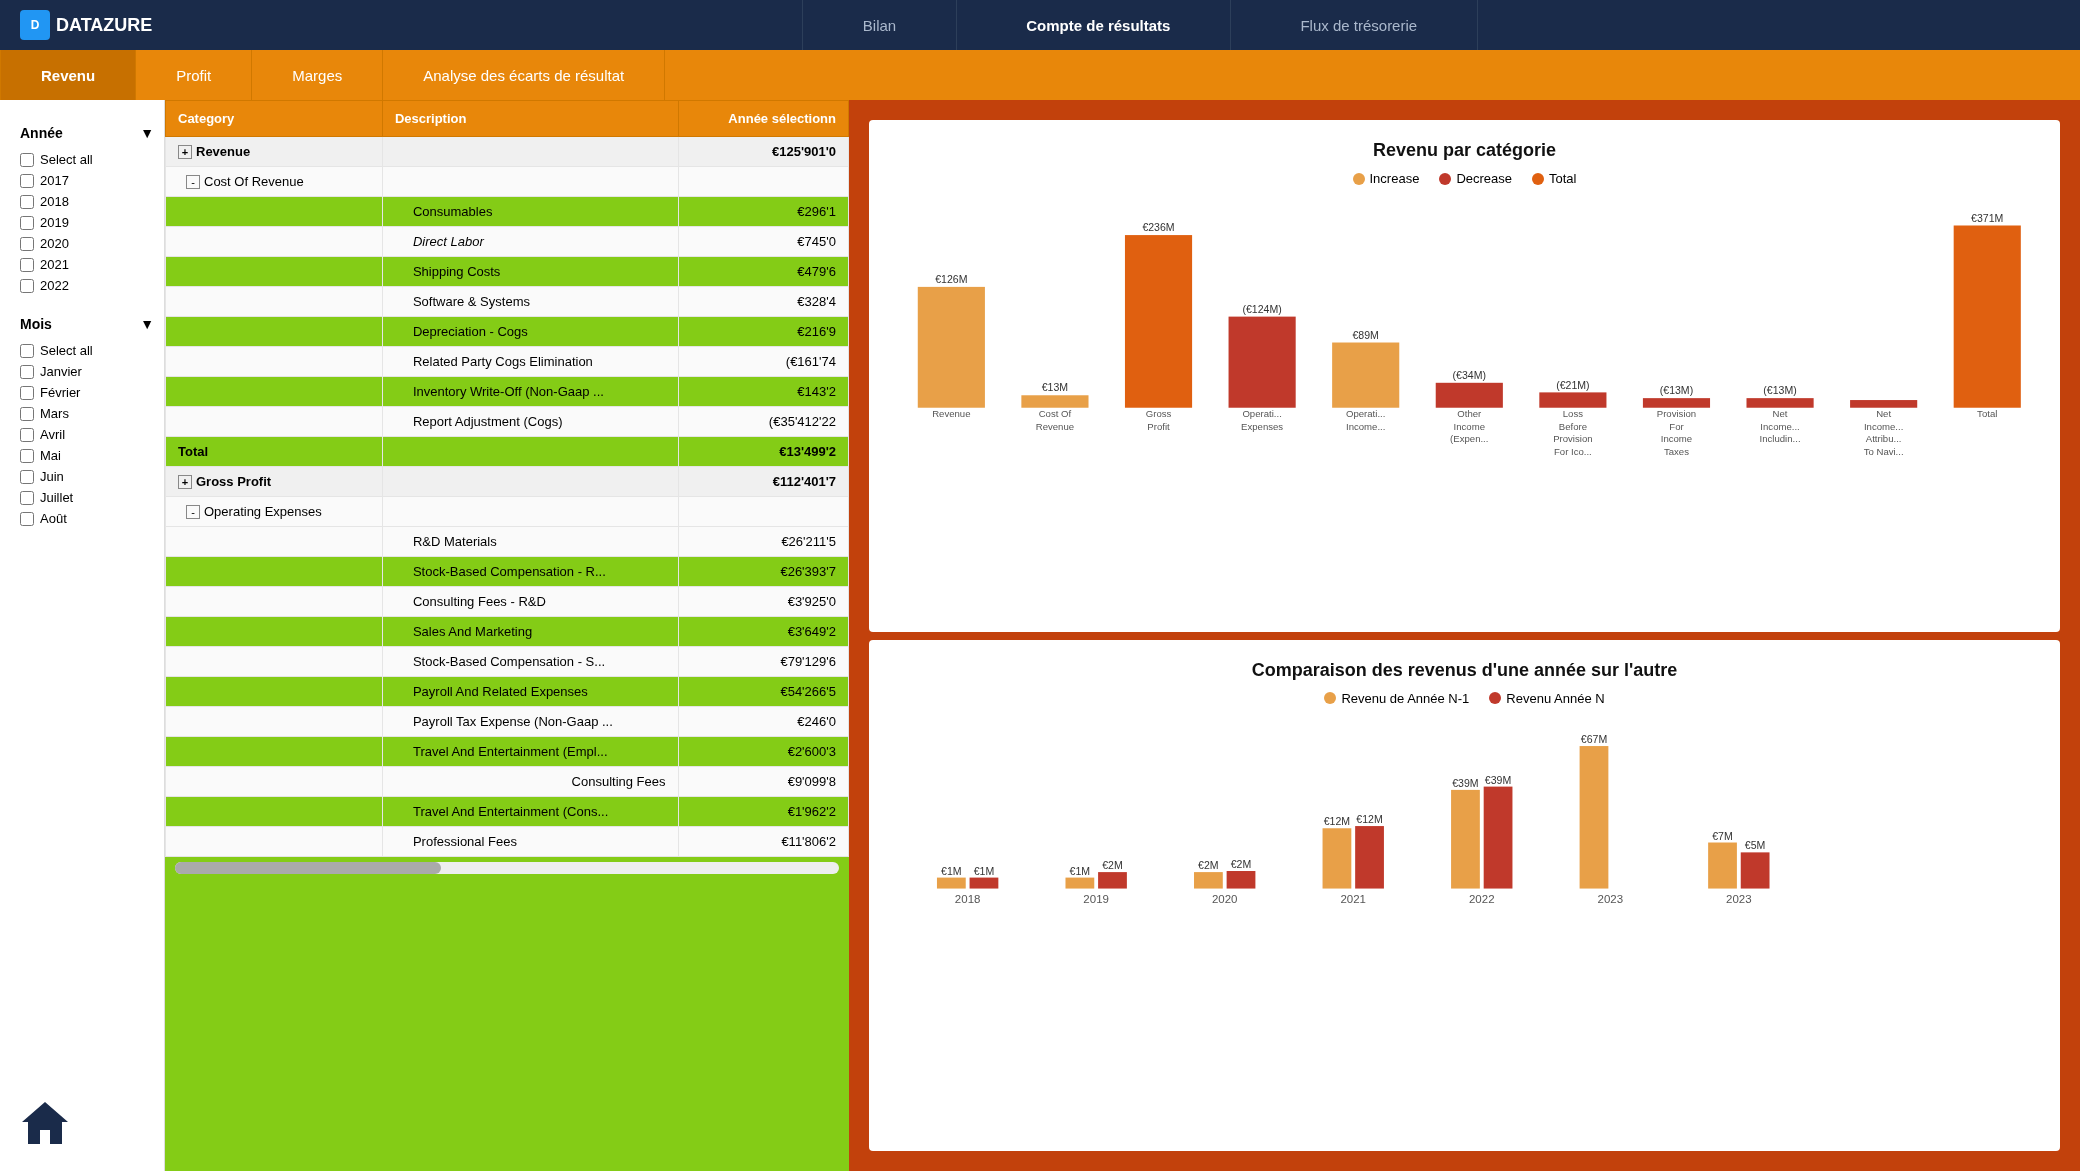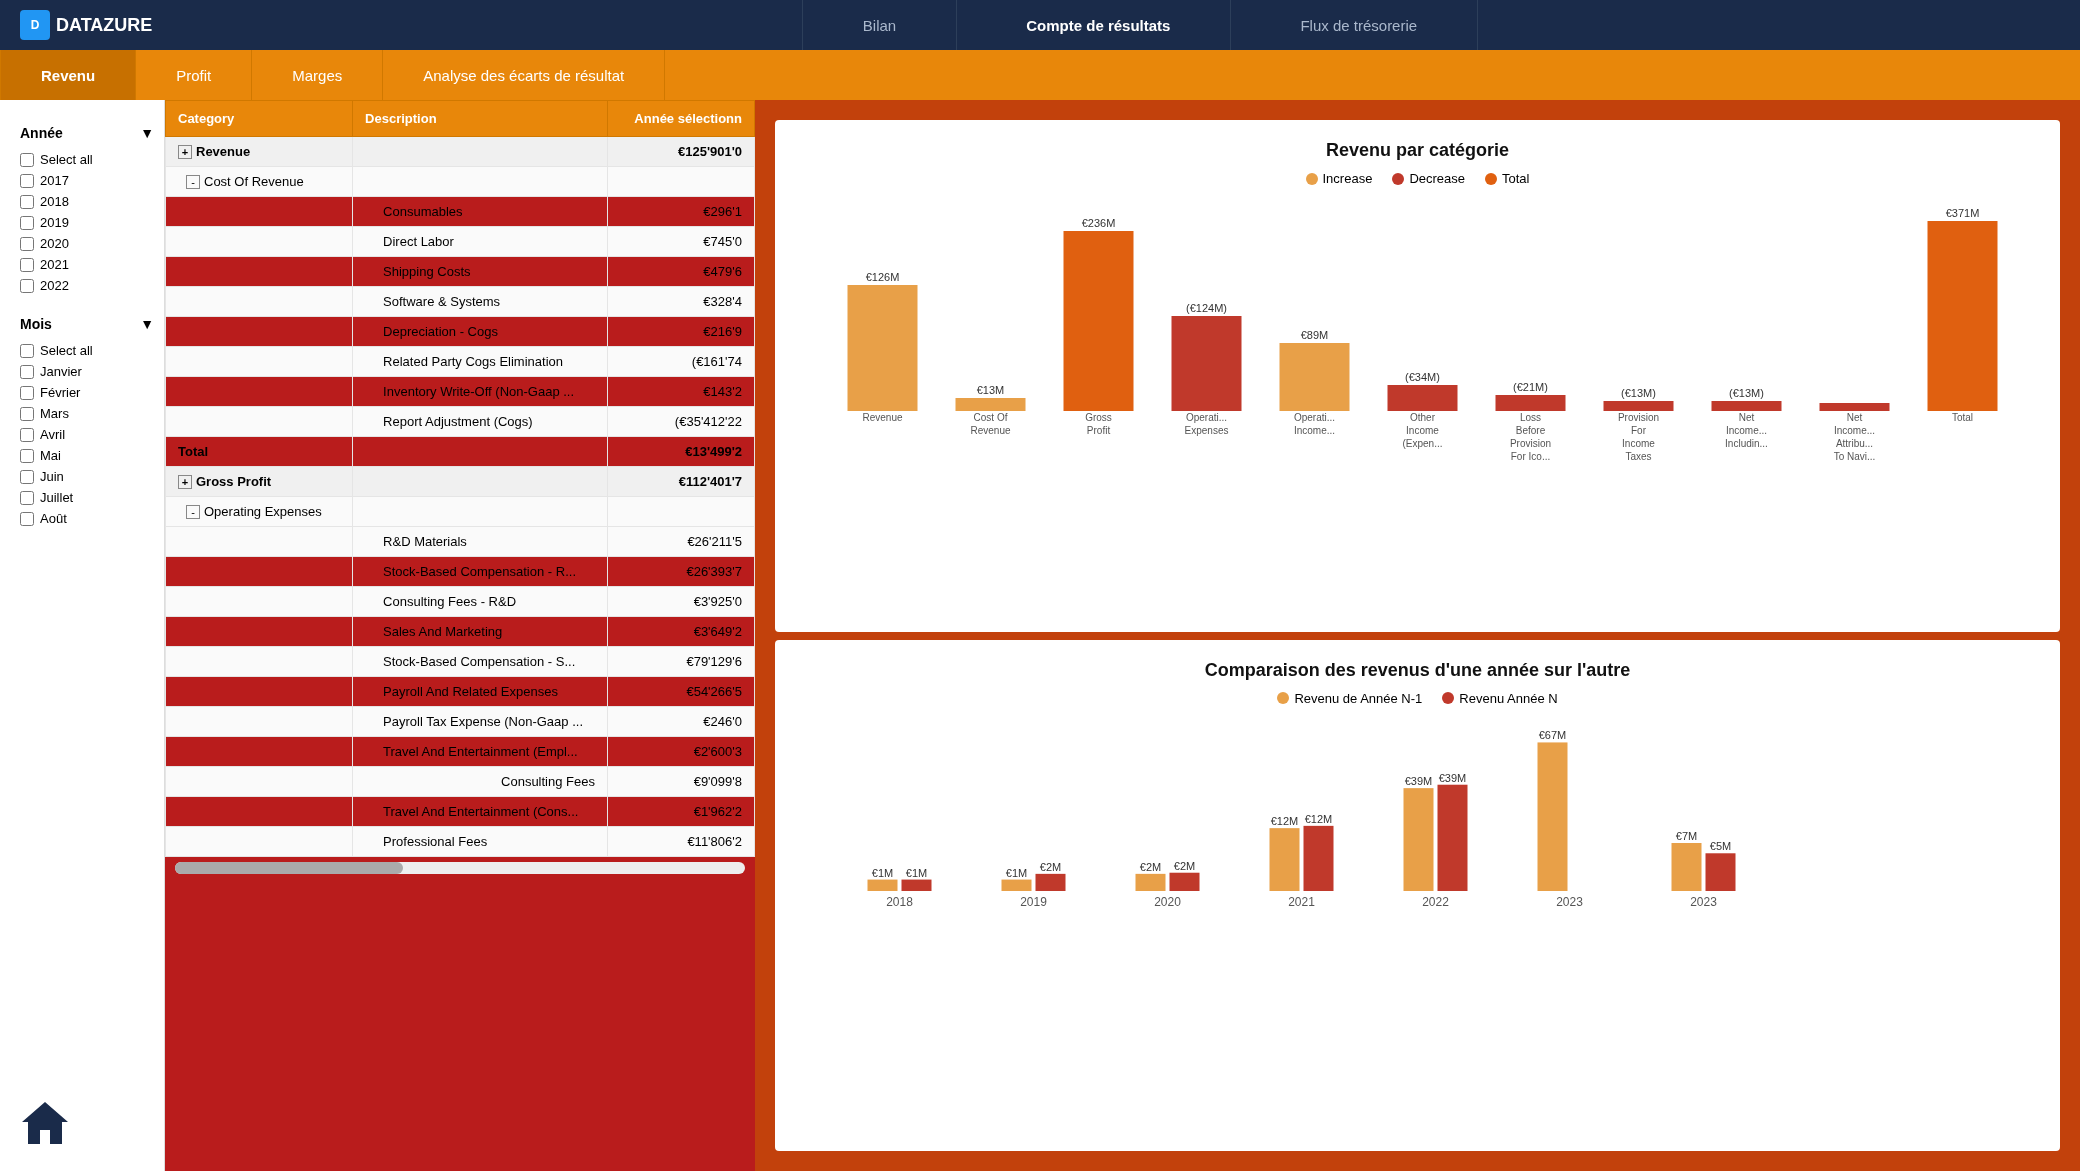--- a/index.html
+++ b/index.html
@@ -112,24 +112,24 @@
 
     
     .content-area {
       flex: 1;
       display: flex;
       overflow: hidden;
     }
 
     
     .table-area {
-      width: 590px;
+      width: 684px;
       flex-shrink: 0;
       overflow: auto;
-      background: #b91c1c;
+      background: #84cc16;
     }
 
     
     .data-table {
       width: 100%;
       border-collapse: collapse;
       font-size: 13px;
     }
     .data-table th {
       background: #e8870a;
@@ -363,21 +363,21 @@
               <td style="background:#fafafa;"></td>
               <td class="amount" style="background:#fafafa;"></td>
             </tr>
             <tr>
               <td></td>
               <td style="padding-left:30px;max-width:230px;overflow:hidden;text-overflow:ellipsis;white-space:nowrap;" title="Consumables">Consumables</td>
               <td class="amount">€296'1</td>
             </tr>
             <tr>
               <td></td>
-              <td style="padding-left:30px;max-width:230px;overflow:hidden;text-overflow:ellipsis;white-space:nowrap;" title="Direct Labor">Direct Labor</td>
+              <td style="padding-left:30px;max-width:230px;overflow:hidden;text-overflow:ellipsis;white-space:nowrap;font-style:italic;" title="Direct Labor">Direct Labor</td>
               <td class="amount">€745'0</td>
             </tr>
             <tr>
               <td></td>
               <td style="padding-left:30px;max-width:230px;overflow:hidden;text-overflow:ellipsis;white-space:nowrap;" title="Shipping Costs">Shipping Costs</td>
               <td class="amount">€479'6</td>
             </tr>
             <tr>
               <td></td>
               <td style="padding-left:30px;max-width:230px;overflow:hidden;text-overflow:ellipsis;white-space:nowrap;" title="Software &amp; Systems">Software &amp; Systems</td>

